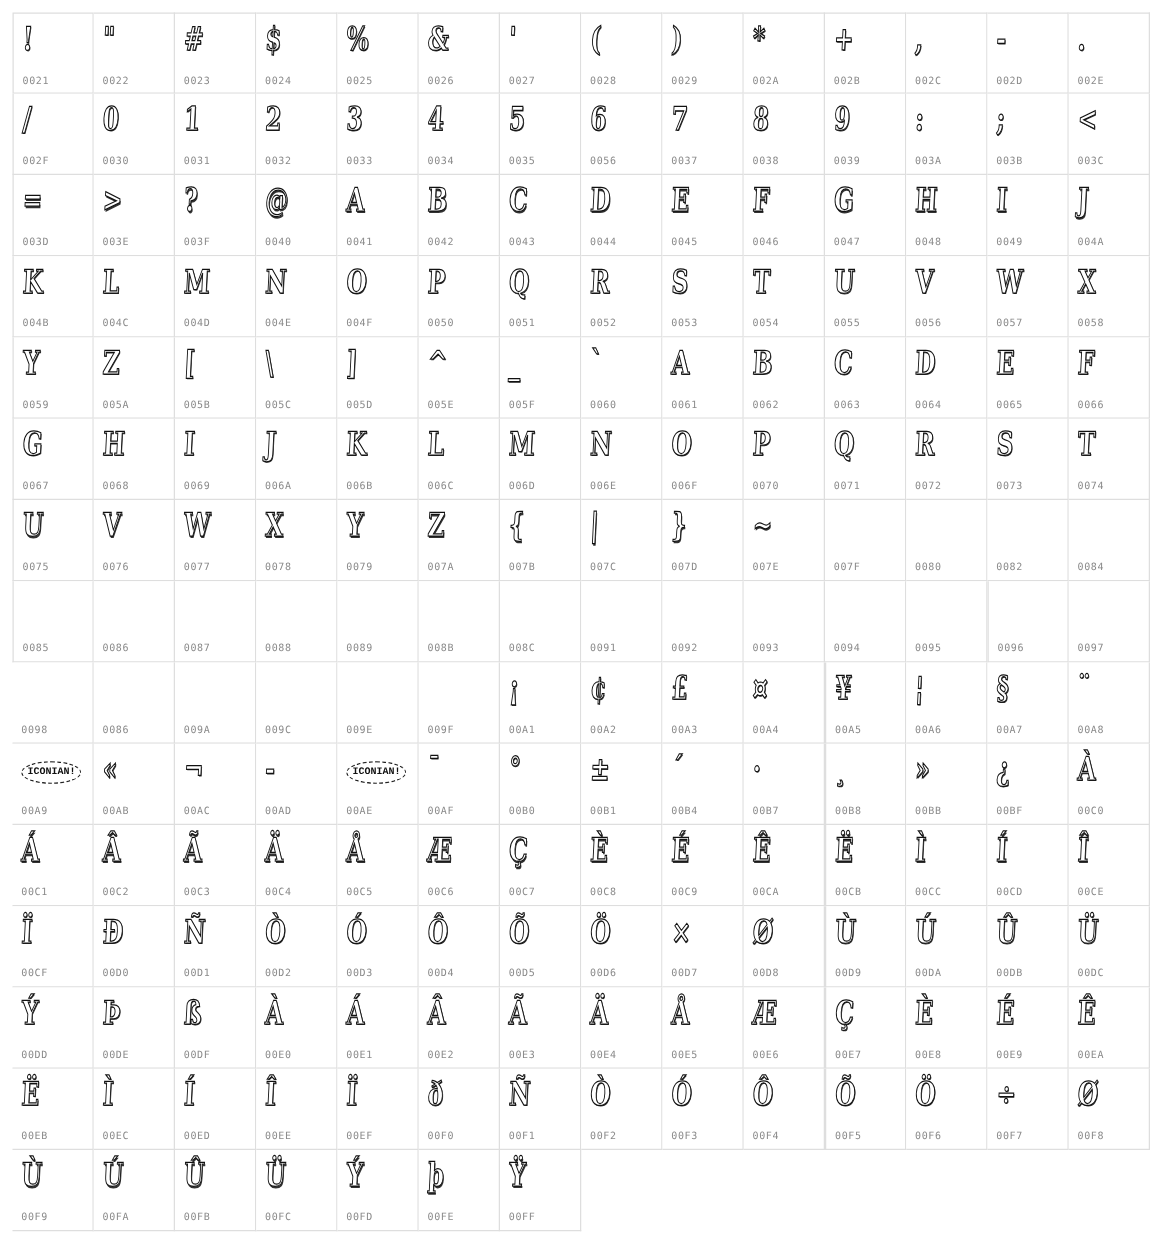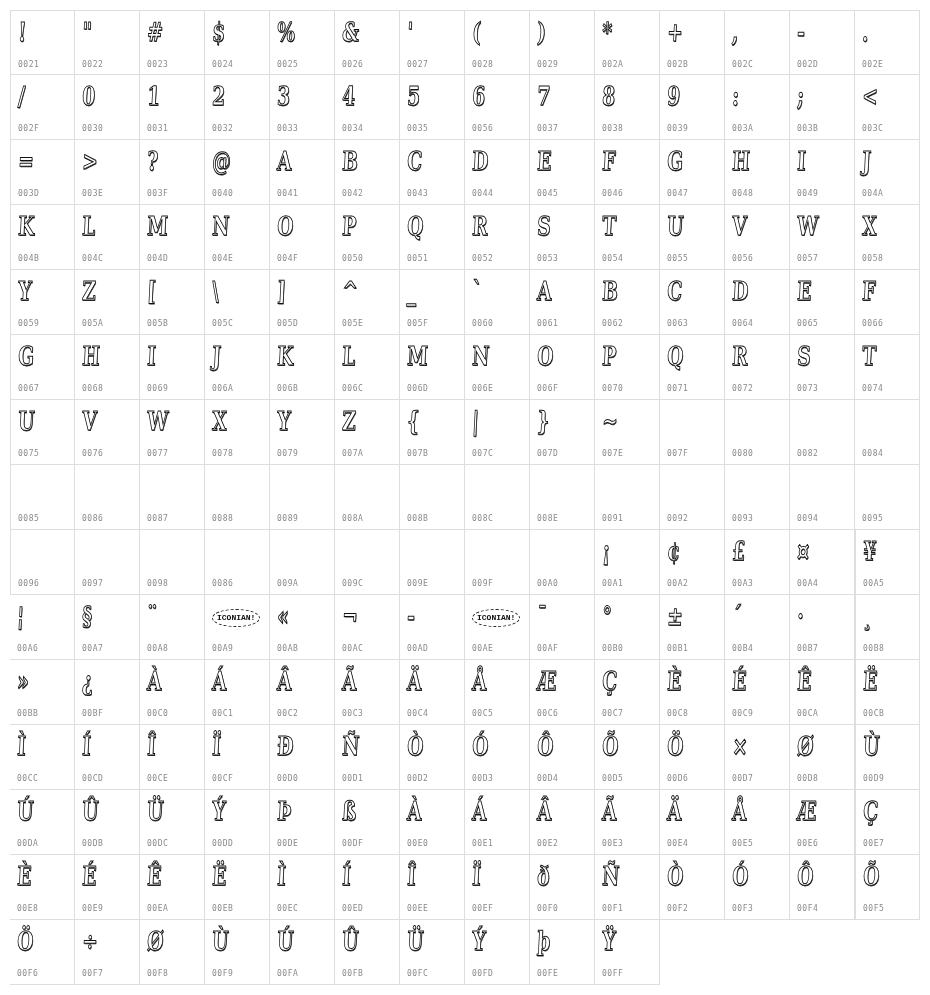--- a/index.html
+++ b/index.html
@@ -462,36 +462,28 @@
     <span class="label">0087</span>
   </div>
     <div class="cell col3">
     <span class="glyph"></span>
     <span class="label">0088</span>
   </div>
     <div class="cell col4">
     <span class="glyph"></span>
     <span class="label">0089</span>
   </div>
-    <div class="cell col5">
-    <span class="glyph"></span>
-    <span class="label">008A</span>
-  </div>
     <div class="cell col6">
     <span class="glyph"></span>
     <span class="label">008B</span>
   </div>
     <div class="cell col7">
     <span class="glyph"></span>
     <span class="label">008C</span>
   </div>
-    <div class="cell col8">
-    <span class="glyph"></span>
-    <span class="label">008E</span>
-  </div>
     <div class="cell col9">
     <span class="glyph"></span>
     <span class="label">0091</span>
   </div>
     <div class="cell col10">
     <span class="glyph"></span>
     <span class="label">0092</span>
   </div>
     <div class="cell col11">
     <span class="glyph"></span>
@@ -529,24 +521,20 @@
     <span class="glyph"></span>
     <span class="label">009C</span>
   </div>
     <div class="cell col7">
     <span class="glyph"></span>
     <span class="label">009E</span>
   </div>
     <div class="cell col8">
     <span class="glyph"></span>
     <span class="label">009F</span>
-  </div>
-    <div class="cell col9">
-    <span class="glyph"></span>
-    <span class="label">00A0</span>
   </div>
     <div class="cell col10">
     <span class="glyph">¡</span>
     <span class="label">00A1</span>
   </div>
     <div class="cell col11">
     <span class="glyph">¢</span>
     <span class="label">00A2</span>
   </div>
     <div class="cell col12">

